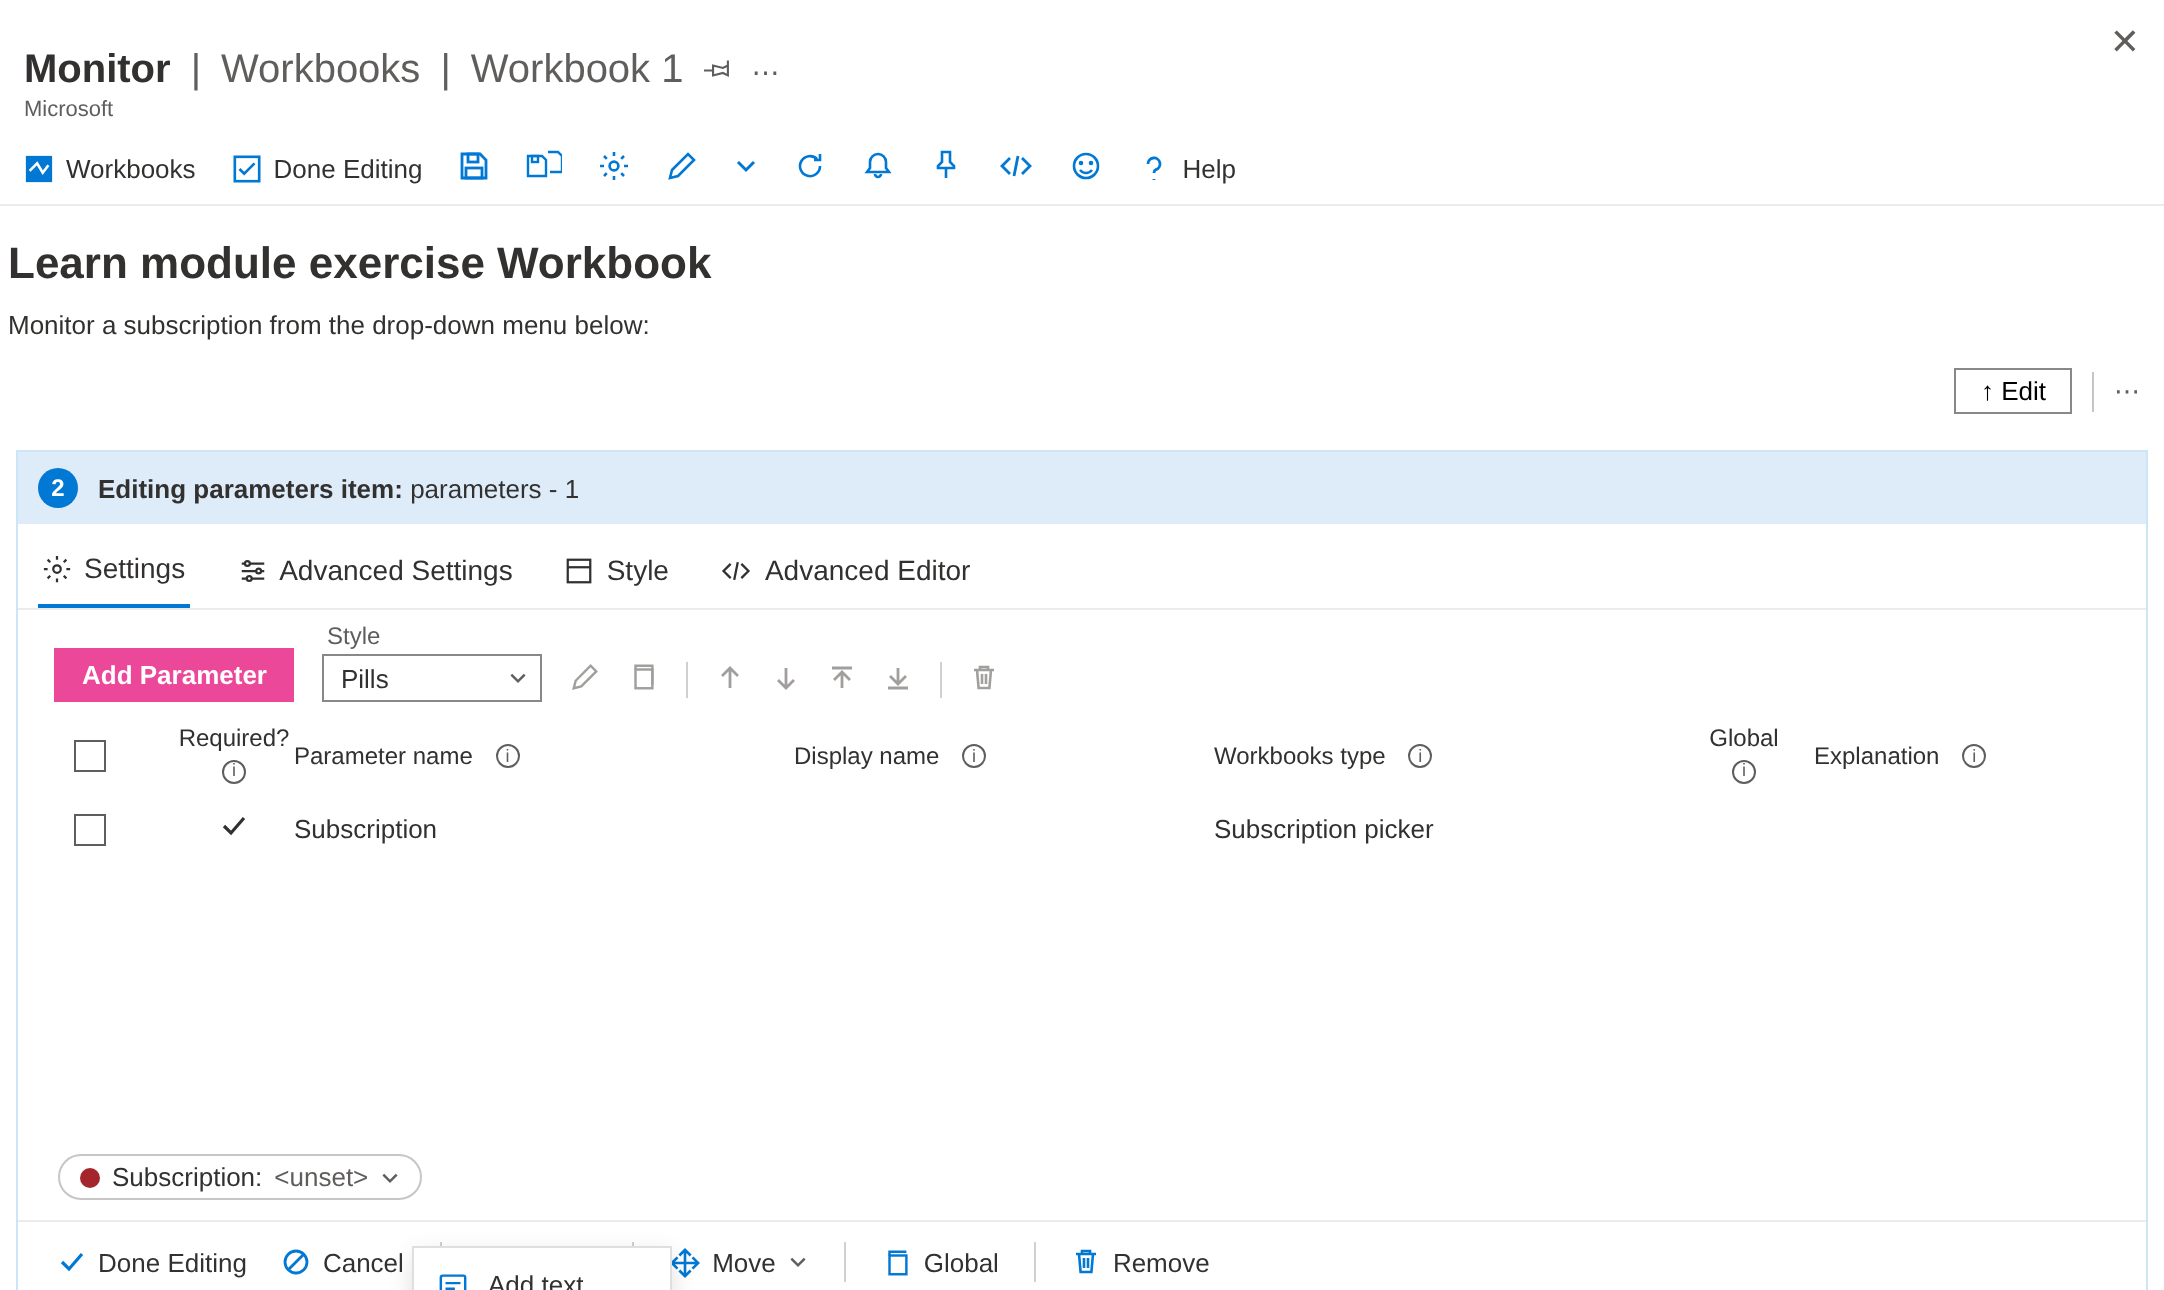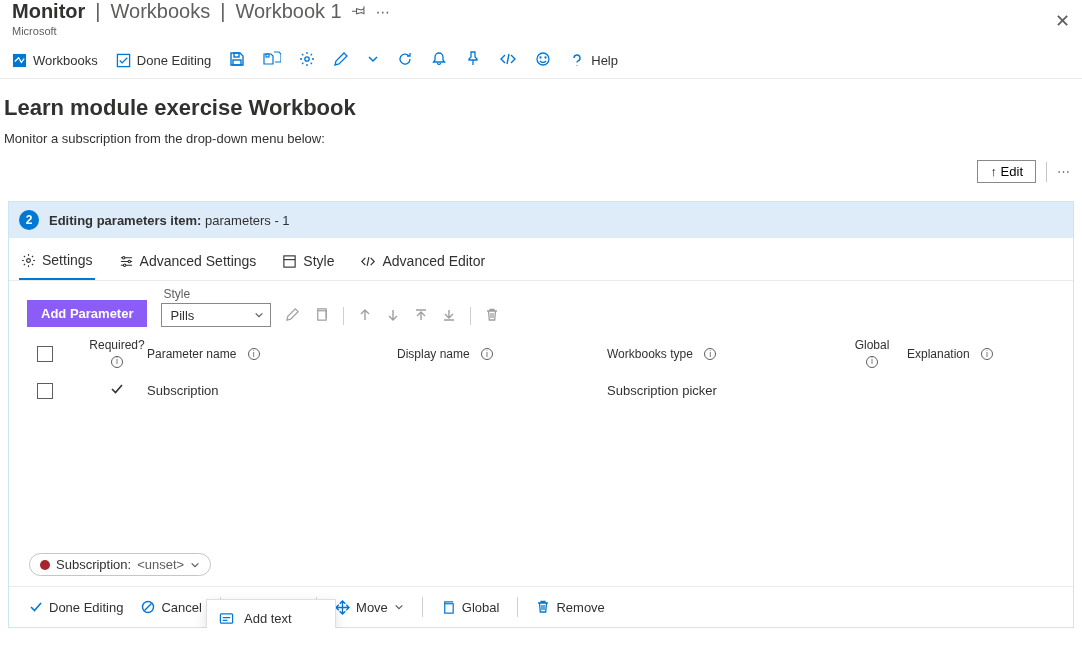--- a/index.html
+++ b/index.html
@@ -4,21 +4,21 @@
 <style>
   * { box-sizing: border-box; }
   body {
     margin: 0;
     font-family: "Segoe UI", Arial, sans-serif;
     font-size: 13px;
     color: #323130;
     background: #fff;
     width: 1082px;
   }
-  .header { padding: 0 12px 6px 12px; position: relative; }
+  .header { padding: 24px 12px 6px 12px; position: relative; }
   .breadcrumb { font-size: 20px; color: #605e5c; display: flex; align-items: center; gap: 10px; }
   .breadcrumb .strong { font-weight: 600; color: #323130; }
   .subtenant { font-size: 11px; color: #605e5c; margin-top: 2px; }
   .close-x { position: absolute; right: 12px; top: 10px; font-size: 18px; color: #605e5c; cursor: pointer; }
   .pin-icon, .more-icon { font-size: 14px; color: #605e5c; cursor: pointer; }
 
   .cmdbar {
     display: flex; align-items: center; gap: 18px;
     padding: 8px 12px; border-bottom: 1px solid #edebe9;
   }
@@ -43,21 +43,21 @@
     font-size: 12px;
   }
 
   .tabs { display: flex; gap: 22px; padding: 8px 10px 0 10px; border-bottom: 1px solid #edebe9; align-items: center; }
   .tab { display: flex; align-items: center; gap: 6px; padding: 6px 2px 10px 2px; font-size: 14px; cursor: pointer; color: #323130; }
   .tab.active { border-bottom: 2px solid #0078d4; color: #323130; }
 
   .style-row { display: flex; align-items: flex-end; gap: 14px; padding: 6px 14px 2px 18px; }
   .style-row .left { display: flex; align-items: flex-end; gap: 14px; }
   .addparam {
-    background: #8b5cf6; color: #fff; border: none; padding: 6px 14px;
+    background: #ec4899; color: #fff; border: none; padding: 6px 14px;
     font-weight: 600; font-size: 13px; cursor: pointer;
   }
   .style-group { display: flex; flex-direction: column; gap: 2px; }
   .style-label { font-size: 12px; color: #605e5c; padding-left: 2px; }
   .select {
     width: 110px; height: 24px; border: 1px solid #8a8886; display: flex;
     align-items: center; justify-content: space-between; padding: 0 6px 0 8px;
     font-size: 13px; cursor: pointer; background: #fff;
   }
 

